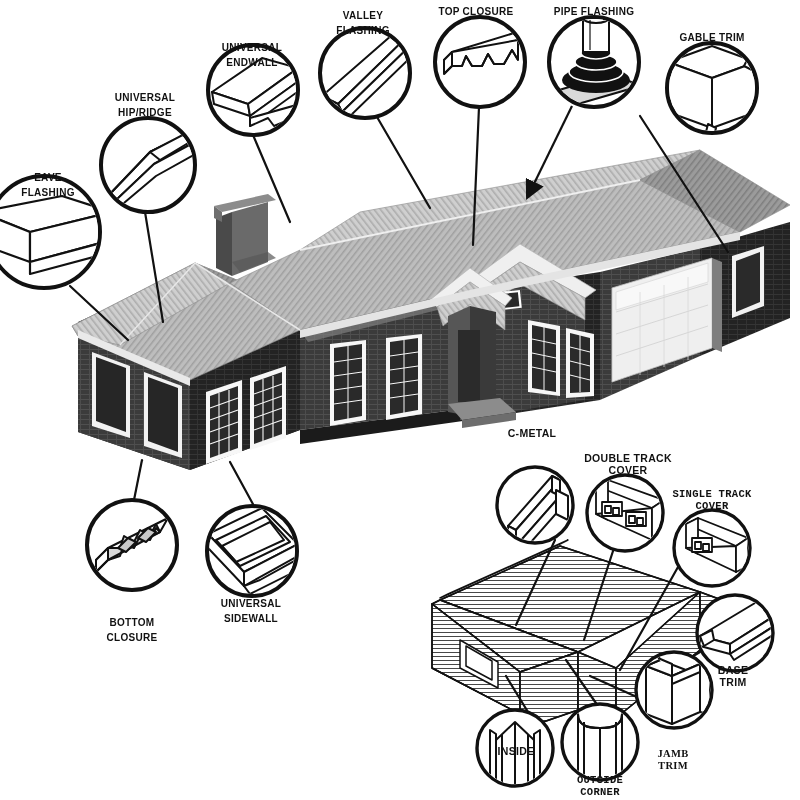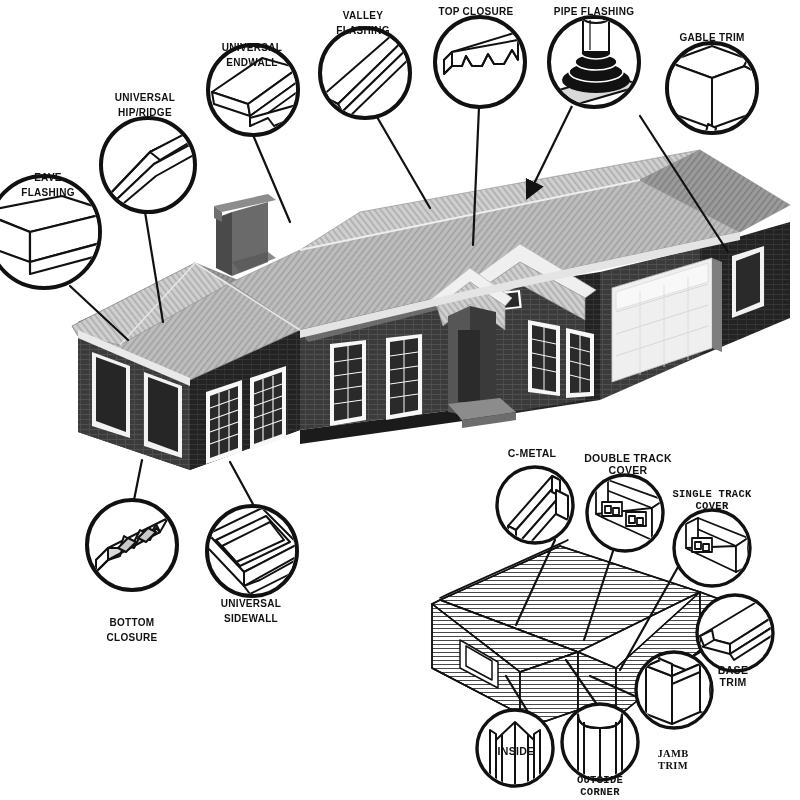--- a/index.html
+++ b/index.html
@@ -517,21 +517,21 @@
 ENDWALL</div>
   <div class="callout-label" style="left:363px;top:8px;">VALLEY
 FLASHING</div>
   <div class="callout-label" style="left:476px;top:4px;">TOP CLOSURE</div>
   <div class="callout-label" style="left:594px;top:4px;">PIPE FLASHING</div>
   <div class="callout-label" style="left:712px;top:30px;">GABLE TRIM</div>
   <div class="callout-label" style="left:132px;top:588px;margin-top:27px;">BOTTOM
 CLOSURE</div>
   <div class="callout-label" style="left:251px;top:596px;">UNIVERSAL
 SIDEWALL</div>
-  <div class="callout-label sm" style="left:532px;top:448px;">C-METAL</div>
+  <div class="callout-label sm" style="left:532px;top:428px;">C-METAL</div>
   <div class="callout-label sm" style="left:628px;top:453px;">DOUBLE TRACK
 COVER</div>
   <div class="callout-label sm" style="left:712px;top:489px;font-family:Liberation Mono, monospace;">SINGLE TRACK
 COVER</div>
   <div class="callout-label sm" style="left:733px;top:665px;">BASE
 TRIM</div>
   <div class="callout-label sm" style="left:673px;top:748px;font-family:Liberation Serif, serif;">JAMB
 TRIM</div>
   <div class="callout-label sm" style="left:600px;top:775px;font-family:Liberation Mono, monospace;">OUTSIDE
 CORNER</div>

